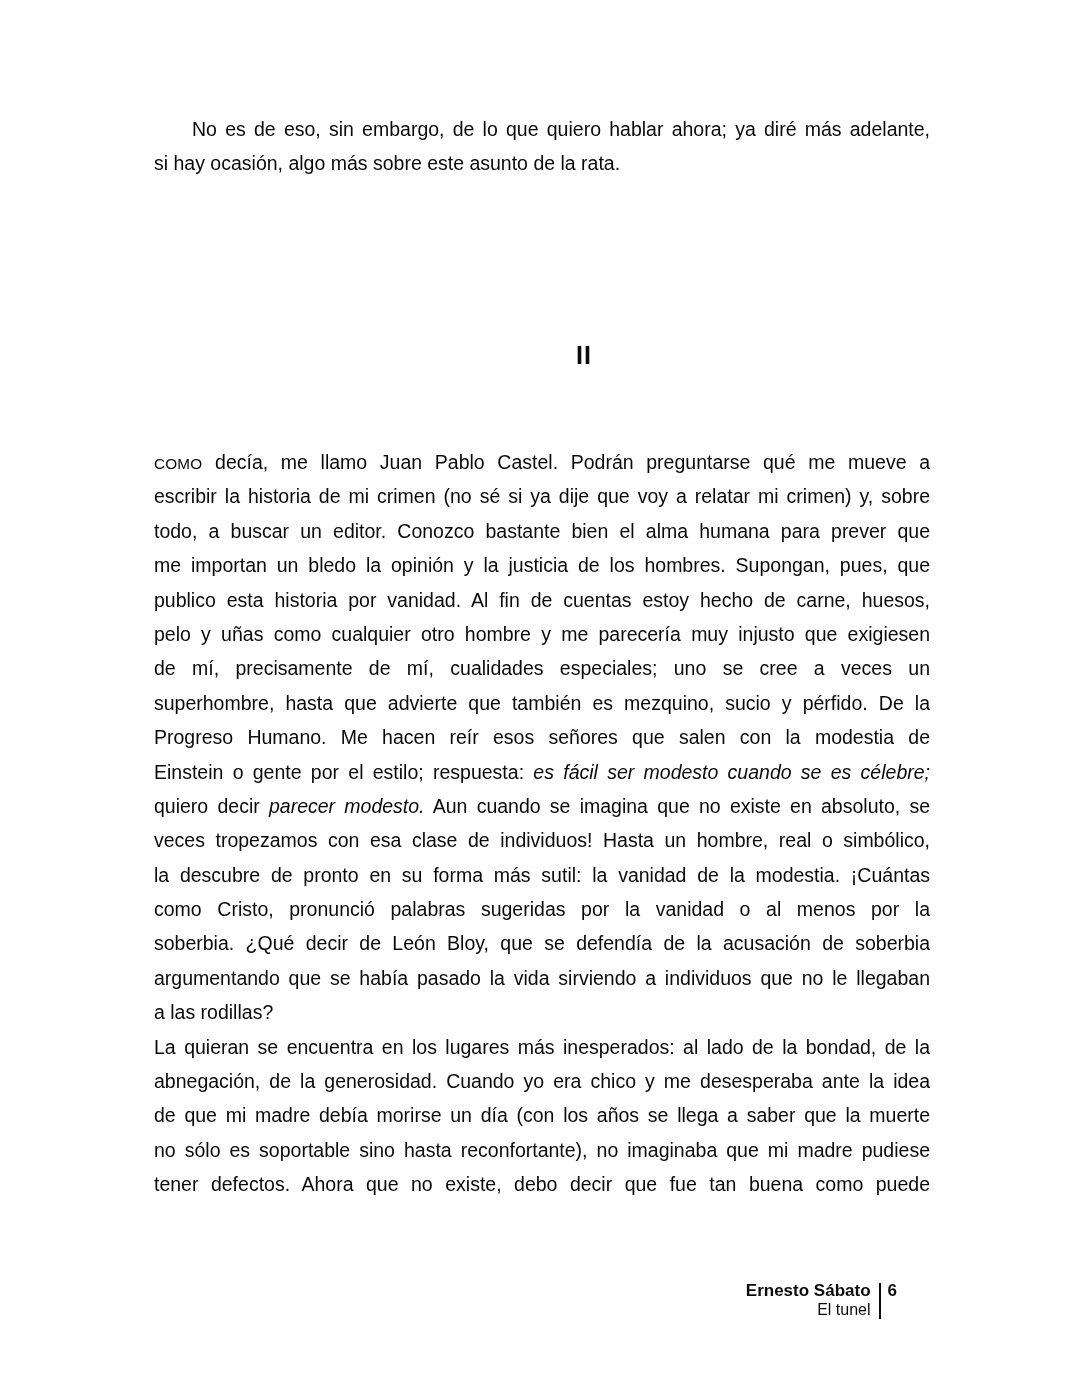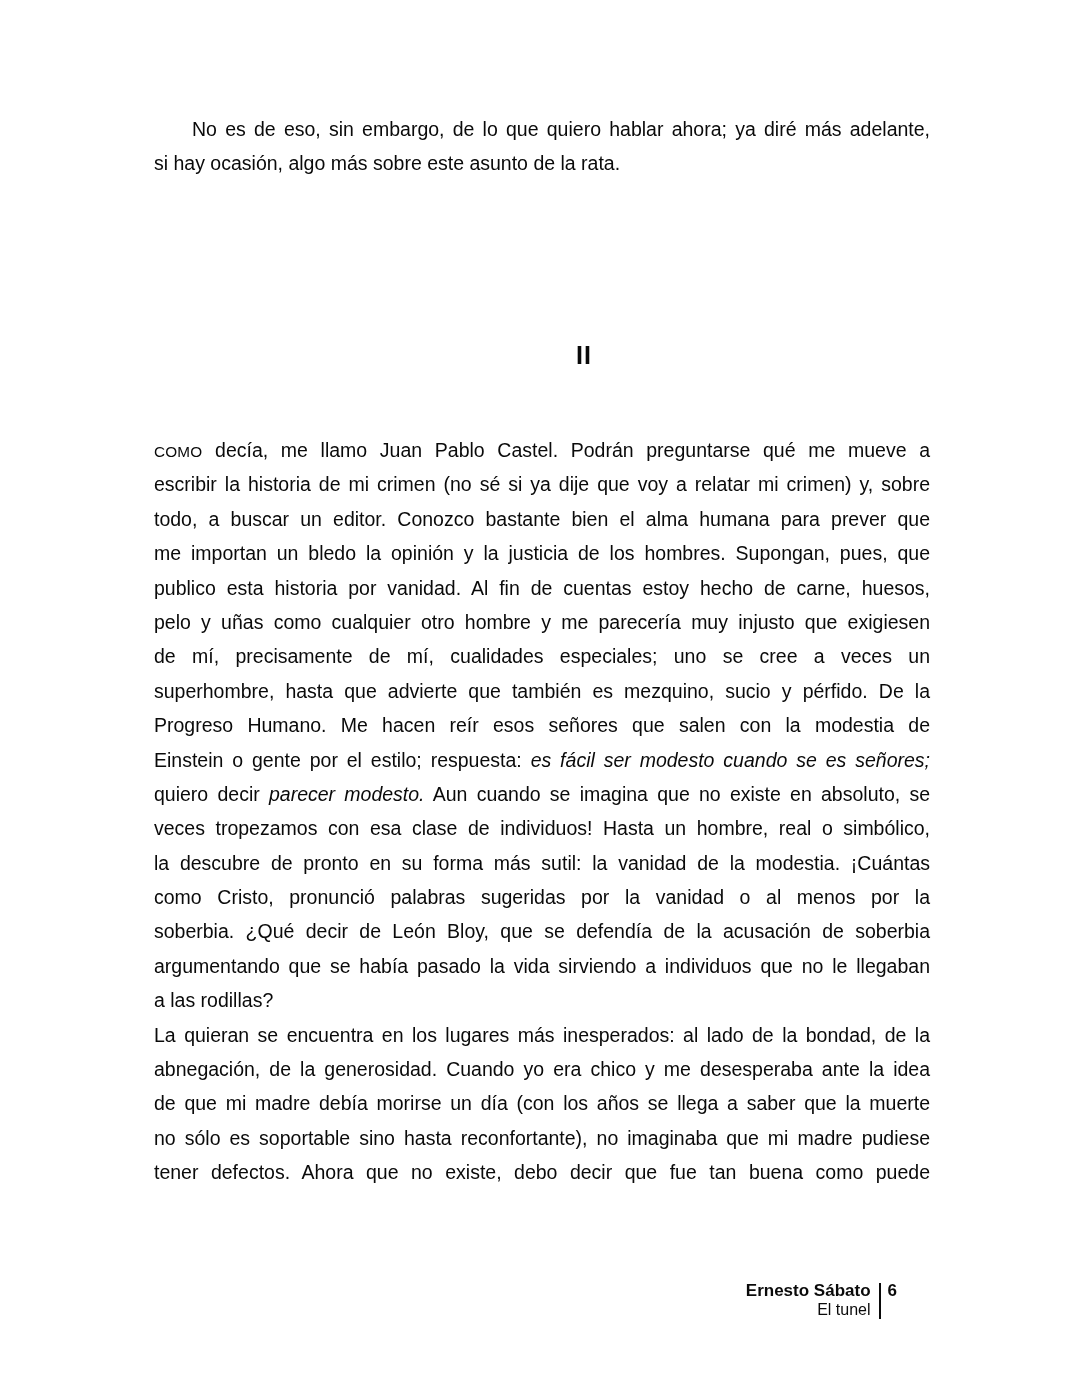--- a/index.html
+++ b/index.html
@@ -21,21 +21,21 @@
     background: #ffffff;
   }
   .textblock {
     position: absolute;
     left: 154px;
     width: 776px;
     font-size: 19.5px;
     color: #0a0a0a;
   }
   #intro-paragraph { top: 112px; }
-  #body-paragraph  { top: 433px; }
+  #body-paragraph  { top: 445px; }
   .tline {
     line-height: 34.4px;
     height: 34.4px;
   }
   .tline.just {
     text-align: justify;
     text-align-last: justify;
   }
   .tline.ind {
     text-indent: 38px;
@@ -102,21 +102,21 @@
   <div class="textblock" id="body-paragraph">
       <div class="tline just"><span class="smallcaps">COMO</span><span> decía, me llamo Juan Pablo Castel. Podrán preguntarse qué me mueve a</span></div>
       <div class="tline just"><span>escribir la historia de mi crimen (no sé si ya dije que voy a relatar mi crimen) y, sobre</span></div>
       <div class="tline just"><span>todo, a buscar un editor. Conozco bastante bien el alma humana para prever que</span></div>
       <div class="tline just"><span>me importan un bledo la opinión y la justicia de los hombres. Supongan, pues, que</span></div>
       <div class="tline just"><span>publico esta historia por vanidad. Al fin de cuentas estoy hecho de carne, huesos,</span></div>
       <div class="tline just"><span>pelo y uñas como cualquier otro hombre y me parecería muy injusto que exigiesen</span></div>
       <div class="tline just"><span>de mí, precisamente de mí, cualidades especiales; uno se cree a veces un</span></div>
       <div class="tline just"><span>superhombre, hasta que advierte que también es mezquino, sucio y pérfido. De la</span></div>
       <div class="tline just"><span>Progreso Humano. Me hacen reír esos señores que salen con la modestia de</span></div>
-      <div class="tline just"><span>Einstein o gente por el estilo; respuesta: </span><span class="italic">es fácil ser modesto cuando se es señores;</span></div>
+      <div class="tline just"><span>Einstein o gente por el estilo; respuesta: </span><span class="italic">es fácil ser modesto cuando se es célebre;</span></div>
       <div class="tline just"><span>quiero decir </span><span class="italic">parecer modesto.</span><span> Aun cuando se imagina que no existe en absoluto, se</span></div>
       <div class="tline just"><span>veces tropezamos con esa clase de individuos! Hasta un hombre, real o simbólico,</span></div>
       <div class="tline just"><span>la descubre de pronto en su forma más sutil: la vanidad de la modestia. ¡Cuántas</span></div>
       <div class="tline just"><span>como Cristo, pronunció palabras sugeridas por la vanidad o al menos por la</span></div>
       <div class="tline just"><span>soberbia. ¿Qué decir de León Bloy, que se defendía de la acusación de soberbia</span></div>
       <div class="tline just"><span>argumentando que se había pasado la vida sirviendo a individuos que no le llegaban</span></div>
       <div class="tline"><span>a las rodillas?</span></div>
       <div class="tline just"><span>La quieran se encuentra en los lugares más inesperados: al lado de la bondad, de la</span></div>
       <div class="tline just"><span>abnegación, de la generosidad. Cuando yo era chico y me desesperaba ante la idea</span></div>
       <div class="tline just"><span>de que mi madre debía morirse un día (con los años se llega a saber que la muerte</span></div>

